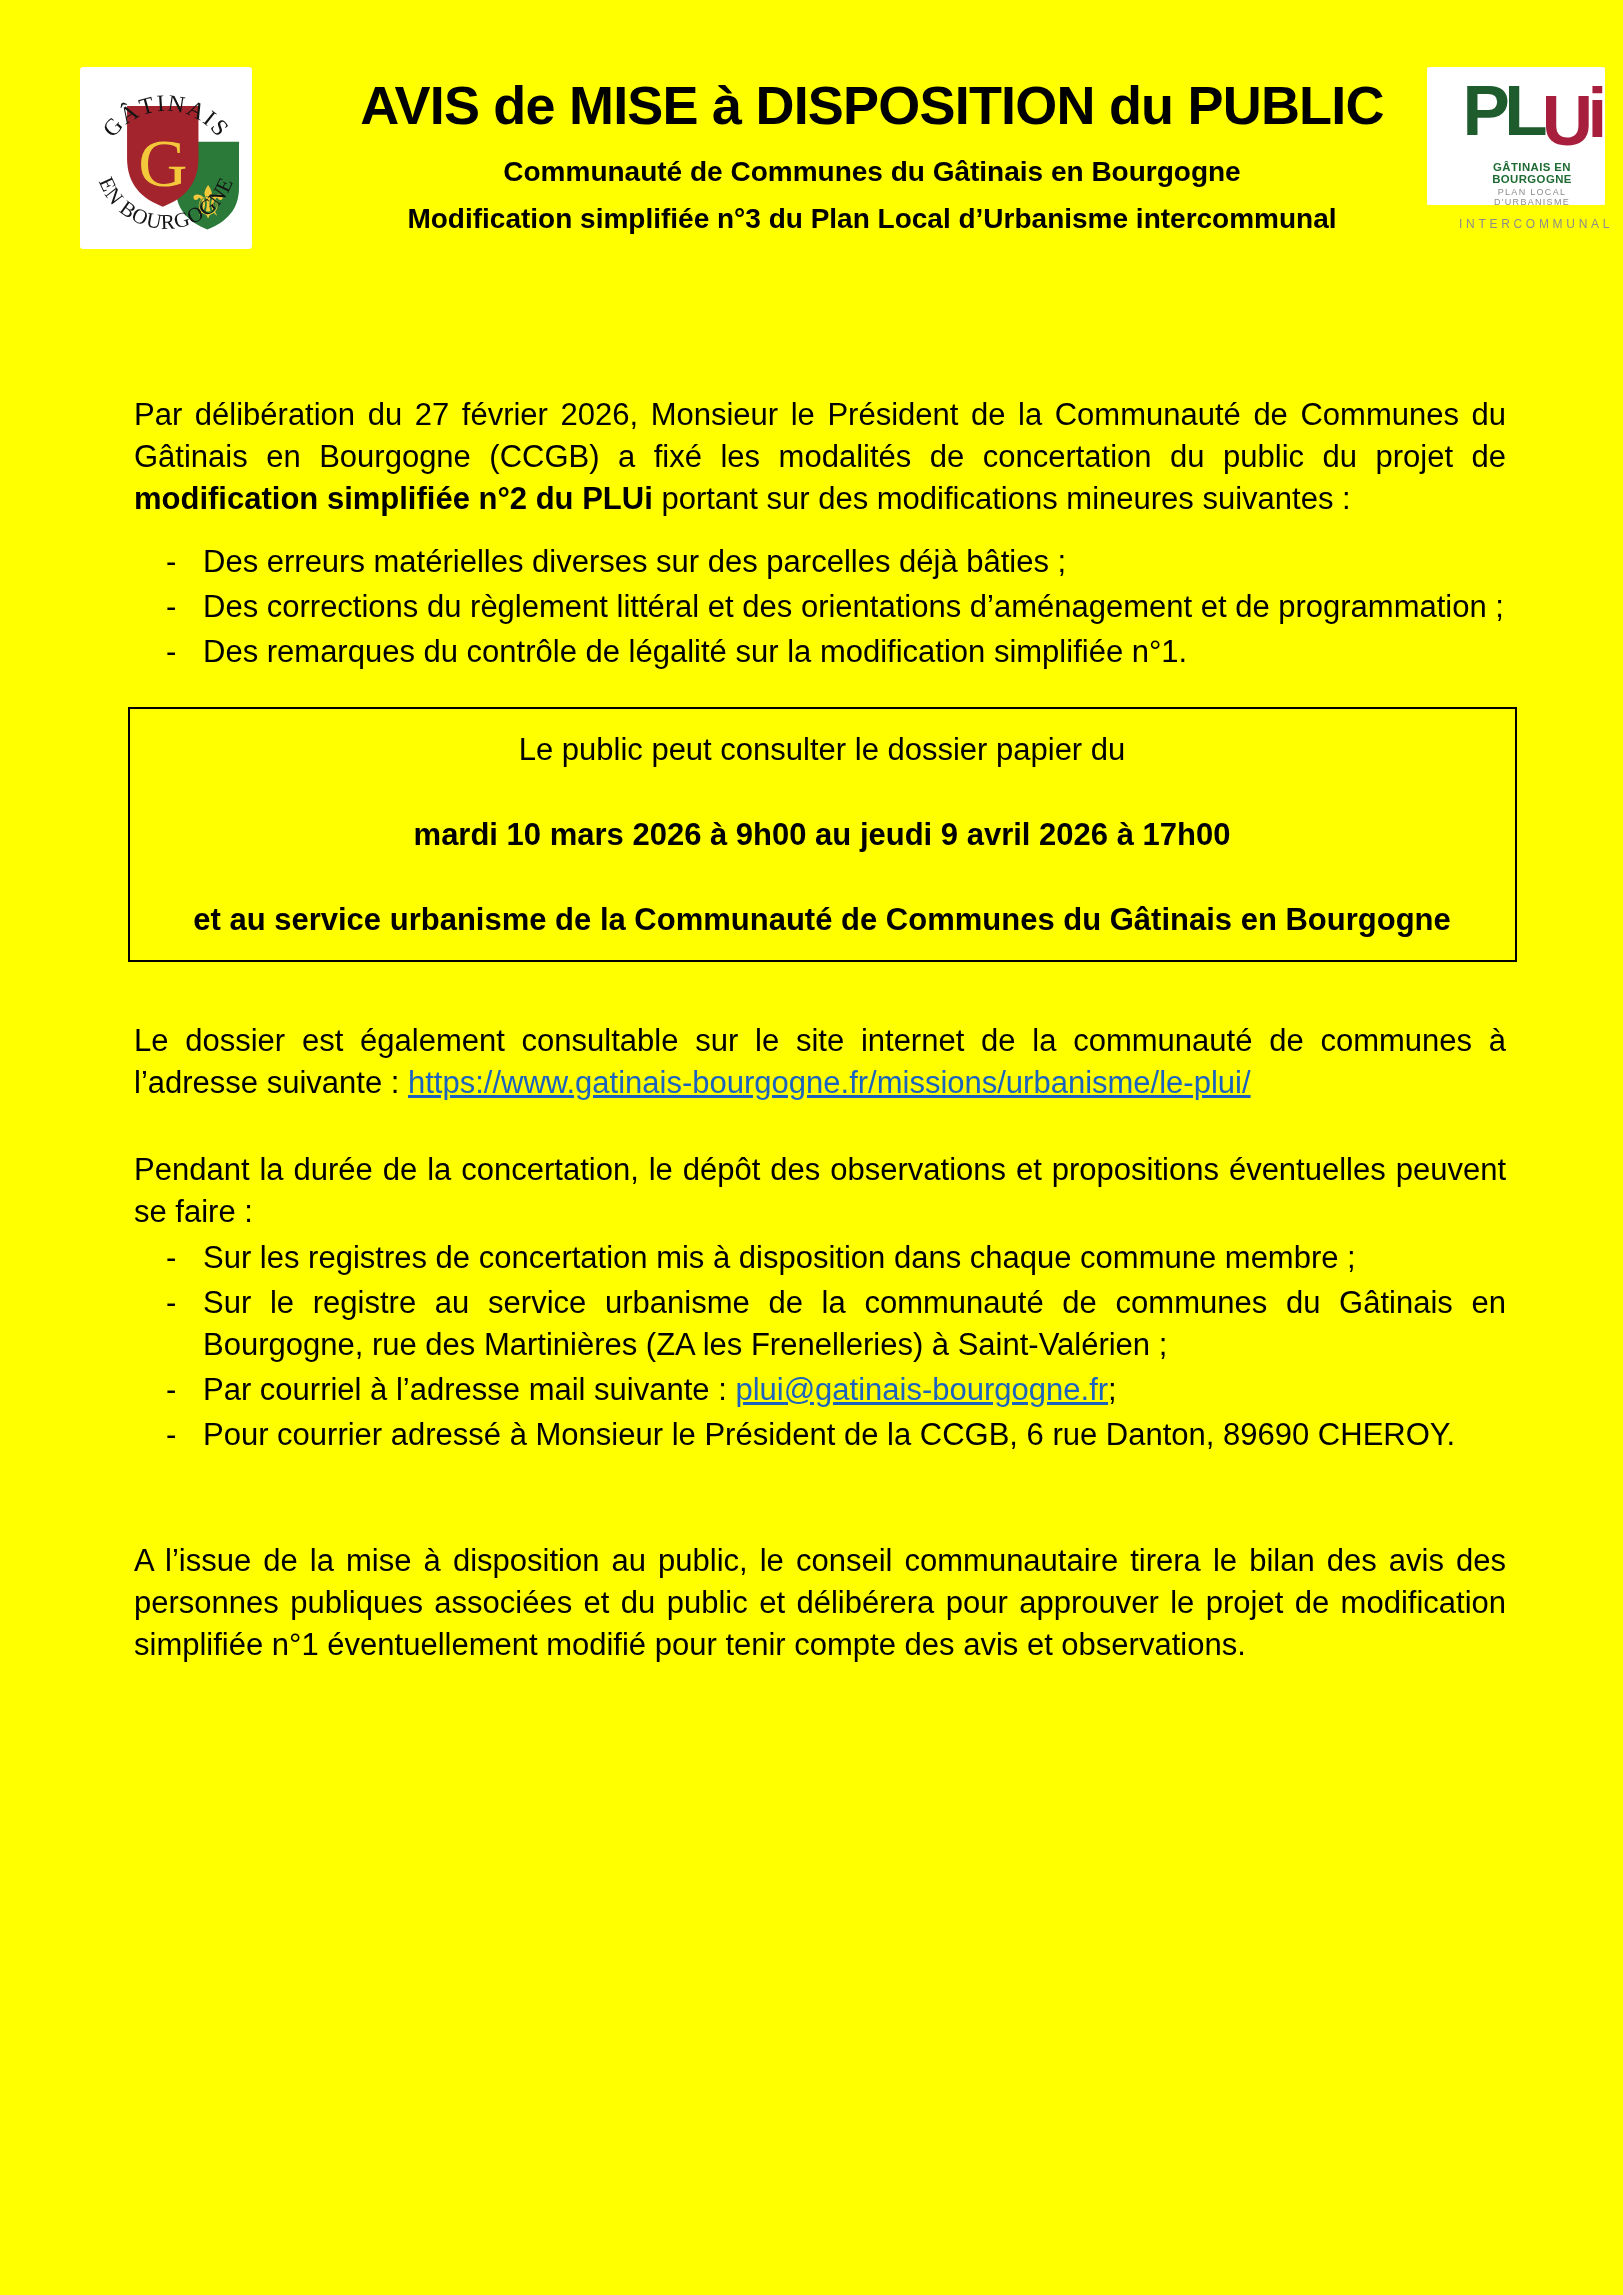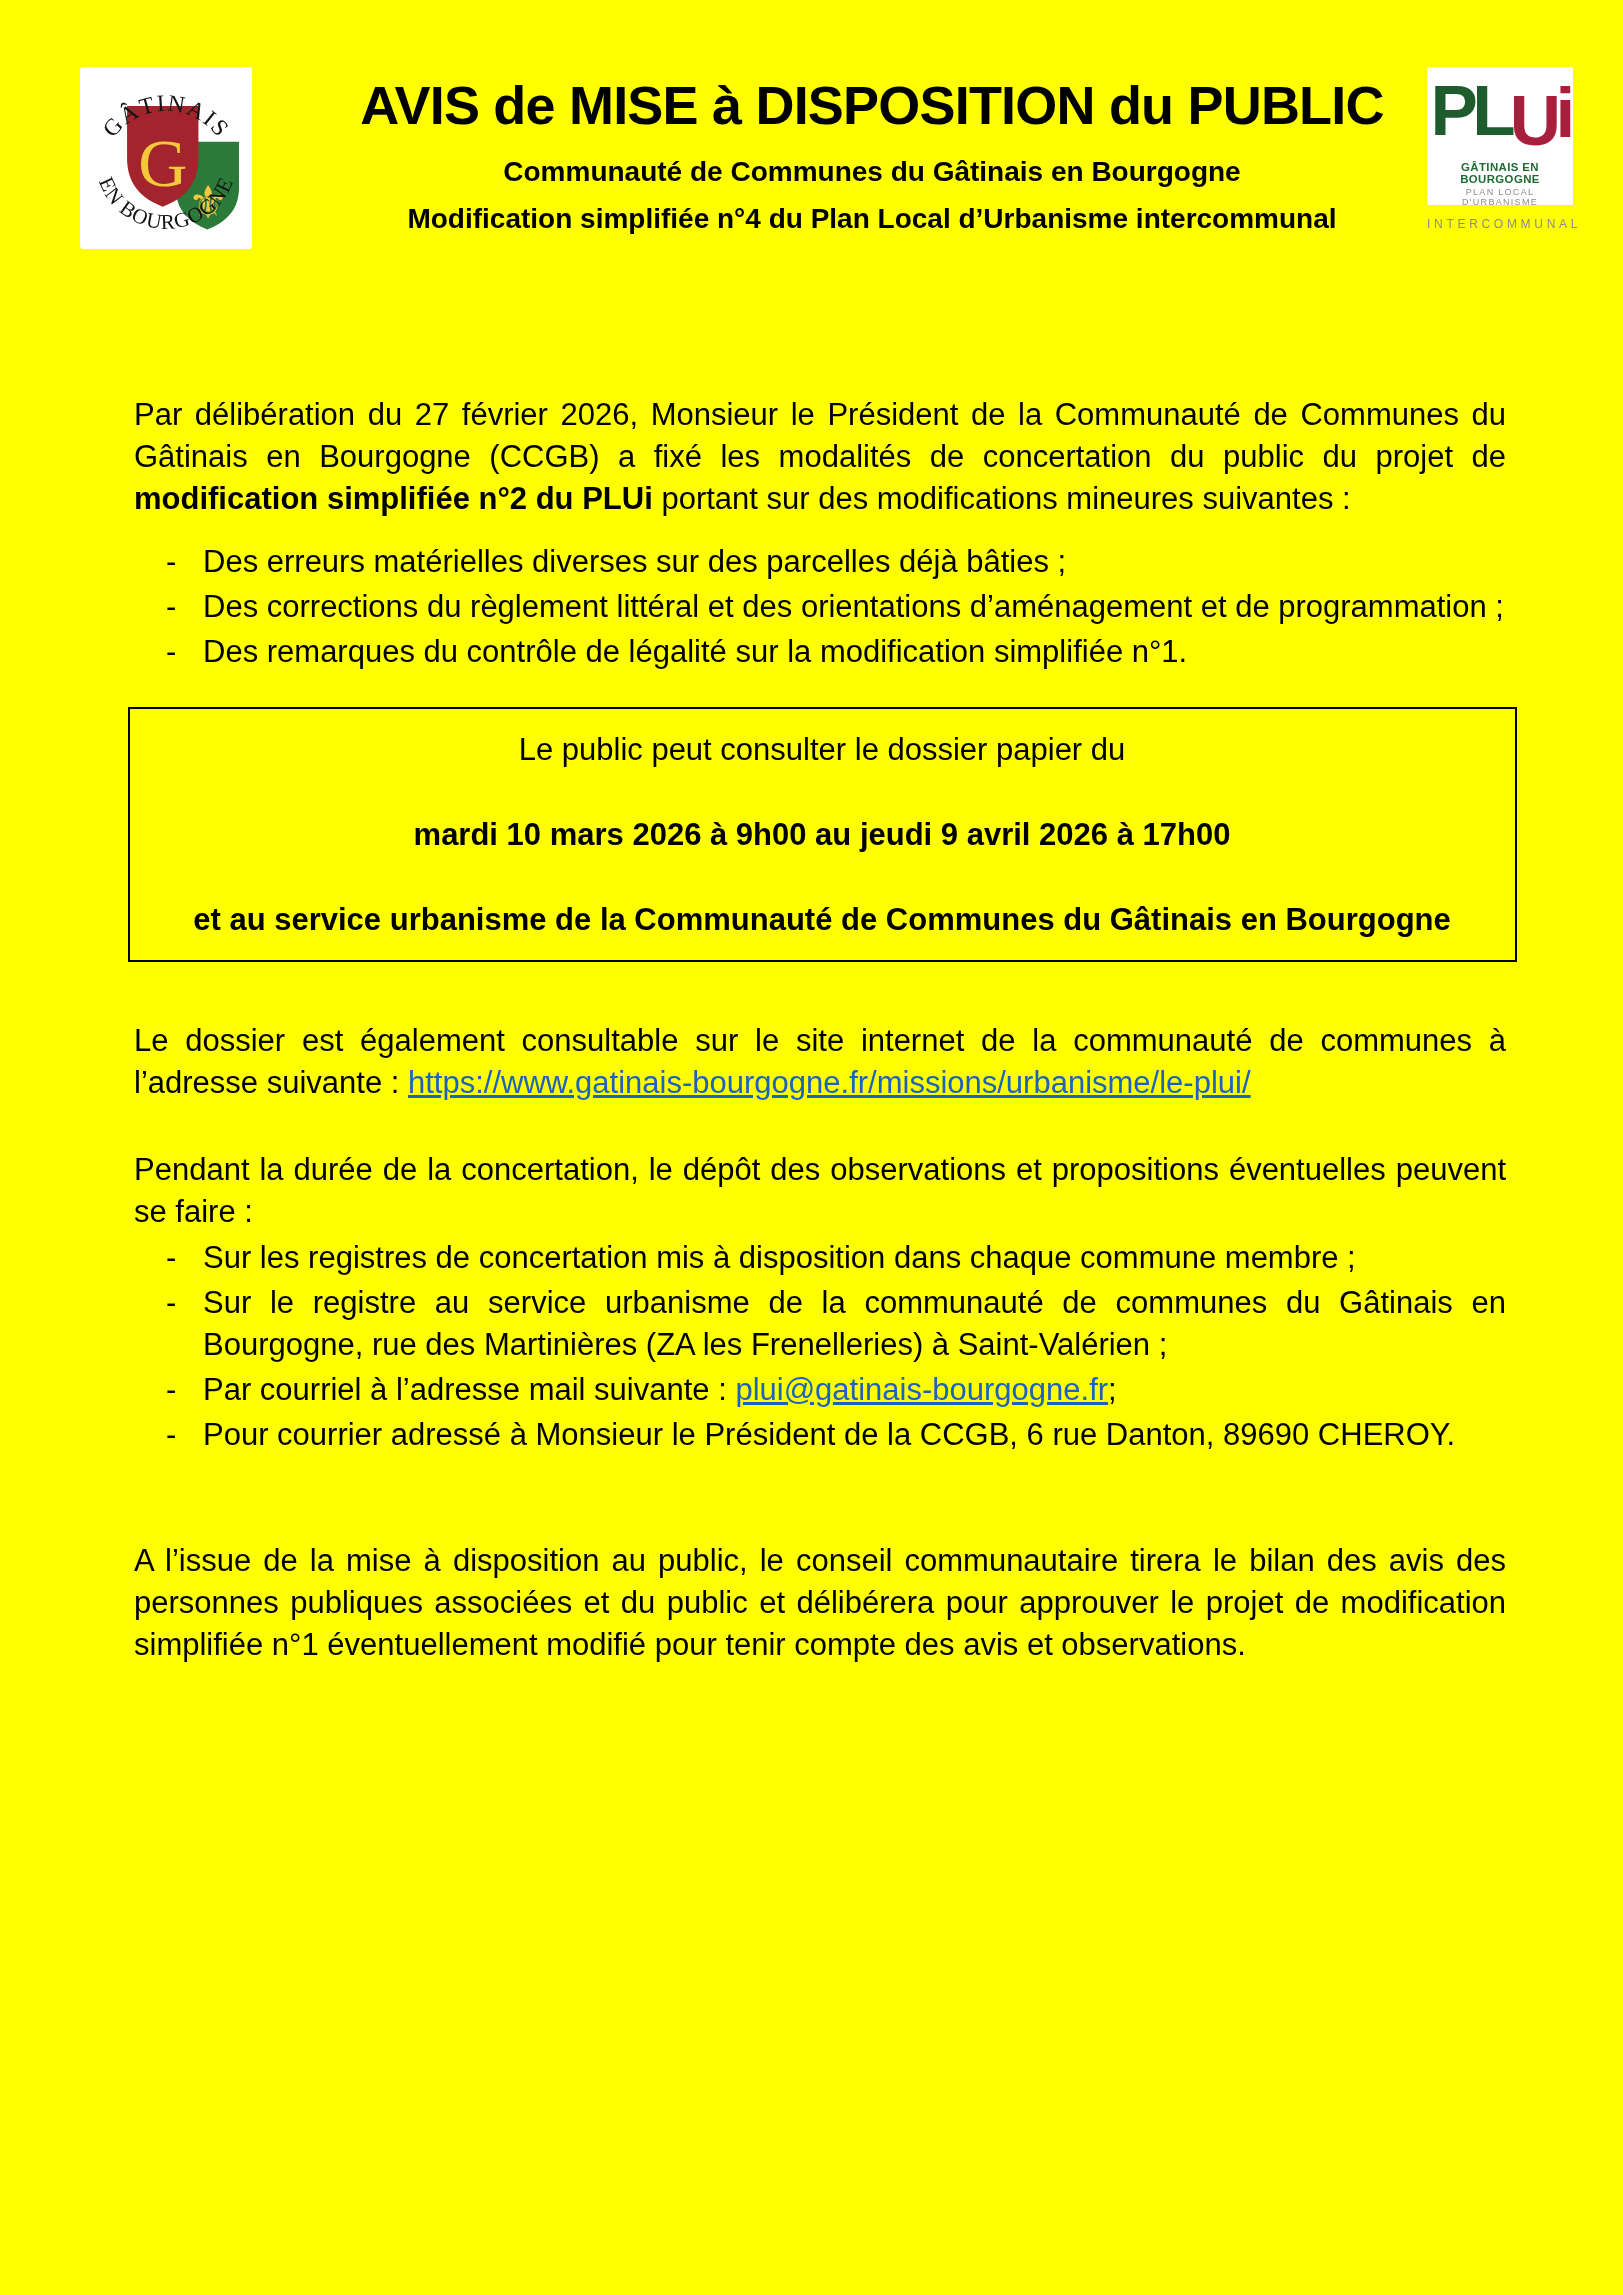--- a/index.html
+++ b/index.html
@@ -16,20 +16,21 @@
   .crest-box {
     position: absolute; left: 80px; top: 67px;
     width: 172px; height: 182px;
     background: #ffffff; border-radius: 3.2px;
   }
   .plui-box {
     position: absolute; left: 1427px; top: 67px;
     width: 146px; height: 138px;
     background: #ffffff; border-radius: 1.6px;
     text-align: center;
+    padding-left: 32px;
   }
   .plui-word {
     margin-top: 4.9px;
     font-weight: bold;
     font-size: 71px;
     line-height: 78px;
     letter-spacing: -5.7px;
     font-family: "Liberation Sans", sans-serif;
   }
   .plui-p, .plui-l { color: #1E5B2D; }
@@ -105,21 +106,21 @@
     </text>
     <text font-size="26" fill="#141414" letter-spacing="1">
       <textPath href="#arcBot" startOffset="50%" text-anchor="middle">EN BOURGOGNE</textPath>
     </text>
   </svg>
 </div>
 
 <div class="title-block">
   <div class="doc-title">AVIS de MISE à DISPOSITION du PUBLIC</div>
   <div class="doc-subtitle1">Communauté de Communes du Gâtinais en Bourgogne</div>
-  <div class="doc-subtitle2">Modification simplifiée n°4 du Plan Local d’Urbanisme intercommunal</div>
+  <div class="doc-subtitle2">Modification simplifiée n°3 du Plan Local d’Urbanisme intercommunal</div>
 </div>
 
 <div class="plui-box">
   <div class="plui-word"><span class="plui-p">P</span><span class="plui-l">L</span><span class="plui-u">U</span><span class="plui-i">i</span></div>
   <div class="plui-line1">GÂTINAIS EN BOURGOGNE</div>
   <div class="plui-line2">PLAN LOCAL D'URBANISME</div>
   <div class="plui-line3">INTERCOMMUNAL</div>
 </div>
 
 <div class="content">

